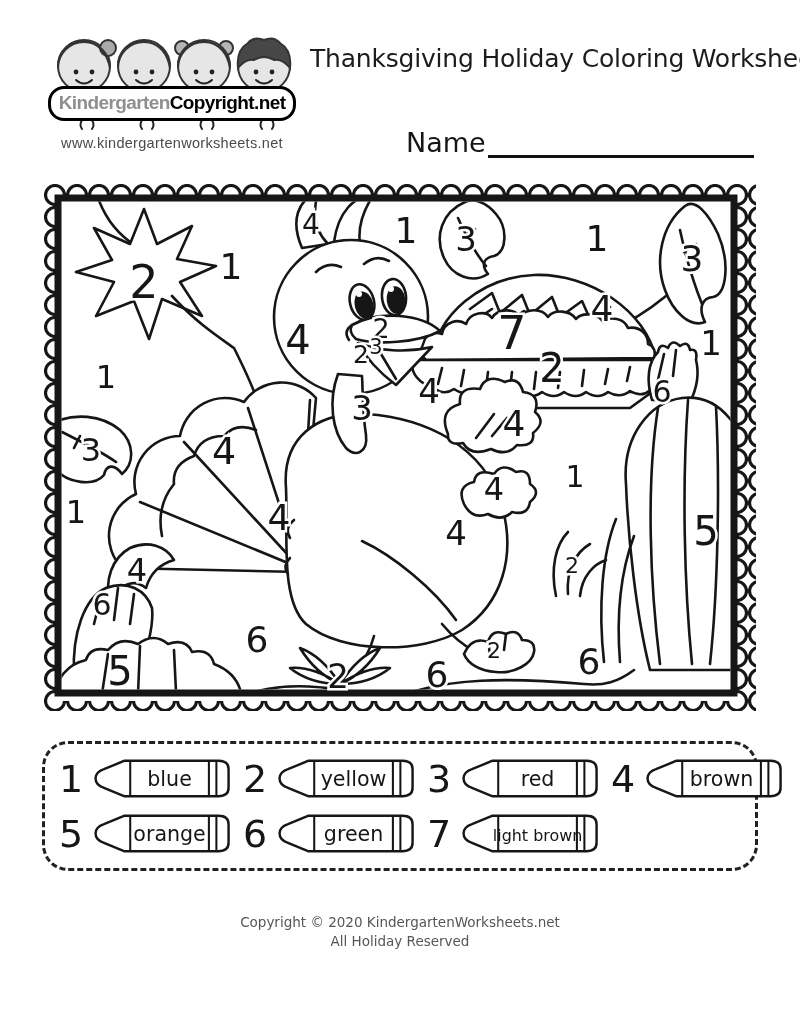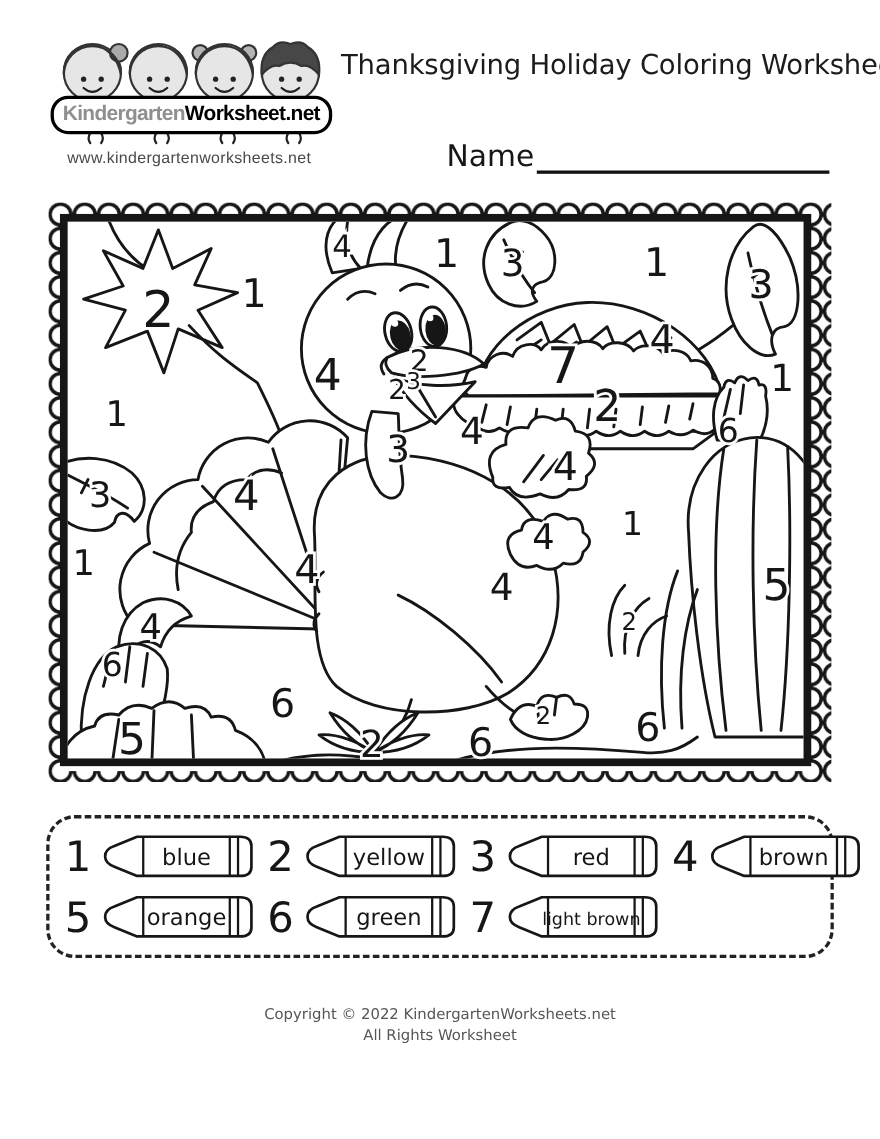--- a/index.html
+++ b/index.html
@@ -80,21 +80,21 @@
         <circle cx="144" cy="42" r="2.4" fill="#222"></circle>
           <circle cx="160" cy="42" r="2.4" fill="#222"></circle>
         <path class="logo-detail" d="M144,50 q8,7 16,0"></path>
 
         <circle class="logo-face" cx="212" cy="36" r="26"></circle>
         <path d="M186,38 Q184,20 196,13 Q202,6 212,10 Q222,6 228,13 Q240,20 238,38 Q230,28 222,30 Q212,24 202,30 Q194,28 186,38 Z" fill="#474747" class="logo-hair"></path>
         <circle cx="204" cy="42" r="2.4" fill="#222"></circle>
           <circle cx="220" cy="42" r="2.4" fill="#222"></circle>
         <path class="logo-detail" d="M204,50 q8,7 16,0"></path>
       </svg>
-      <div class="logo-box"><span class="brand-gray">Kindergarten</span><span class="brand-black">Worksheet.net</span></div>
+      <div class="logo-box"><span class="brand-gray">Kindergarten</span><span class="brand-black">Copyright.net</span></div>
       <svg class="logo-feet" width="240" height="12" viewBox="0 0 240 12">
         <path d="M30,1 q-3,5 0,9 M40,1 q3,5 0,9 M90,1 q-3,5 0,9 M100,1 q3,5 0,9
                  M150,1 q-3,5 0,9 M160,1 q3,5 0,9 M210,1 q-3,5 0,9 M220,1 q3,5 0,9" fill="none" stroke="#222" stroke-width="2" stroke-linecap="round"></path>
       </svg>
       <div class="site-url">www.kindergartenworksheets.net</div>
     </div>
     <div class="titleblock">
       <h1 class="page-title">Thanksgiving Holiday Coloring Worksheet</h1>
       <div class="name-row">
         <span>Name</span>
@@ -308,17 +308,17 @@
             <line x1="44" x2="44" y1="7" y2="45"></line>
             <line x1="128" x2="128" y1="7" y2="45"></line>
             <line x1="136" x2="136" y1="7" y2="45"></line>
             <text x="86" y="34" class="clabel small">light brown</text>
           </svg>
         </div>
       </div>
   </div>
 
   <div class="footer">
-    <div>Copyright © 2022 KindergartenWorksheets.net</div>
-    <div>All Rights Worksheet</div>
+    <div>Copyright © 2020 KindergartenWorksheets.net</div>
+    <div>All Holiday Reserved</div>
   </div>
 
 </div>
 
 </body></html>

